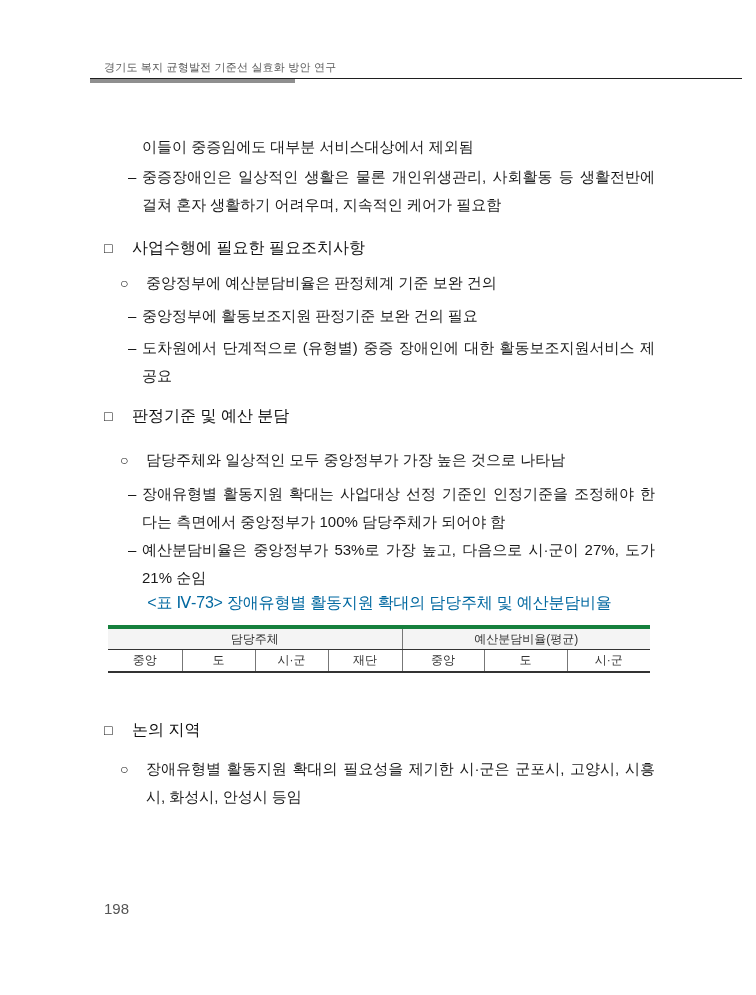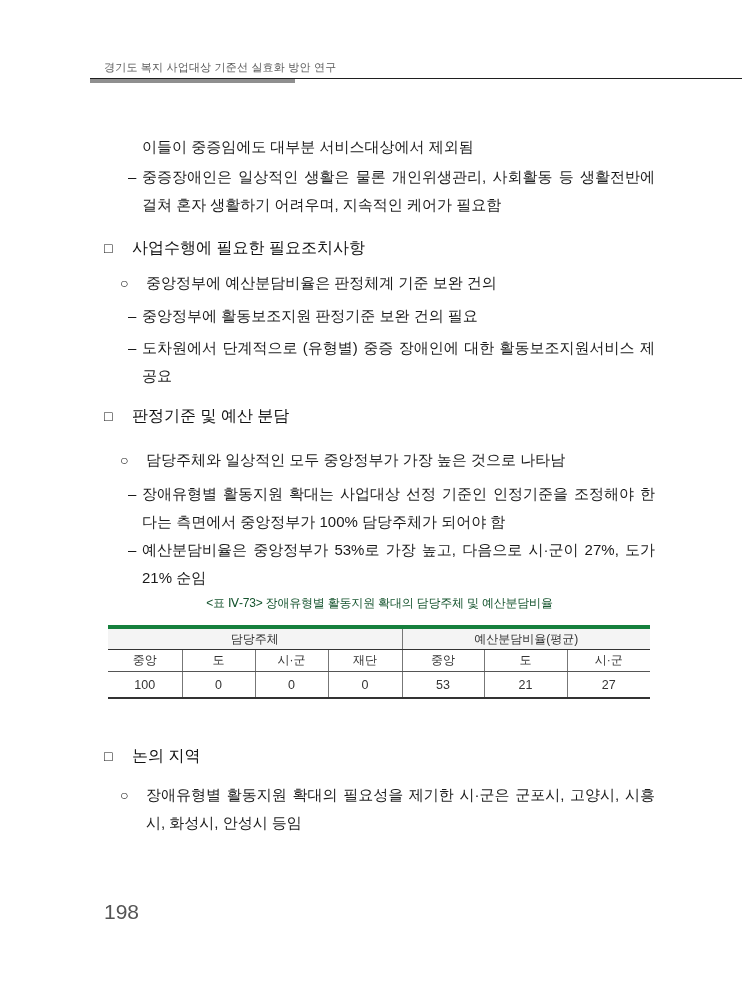--- a/index.html
+++ b/index.html
@@ -30,50 +30,50 @@
   .dash .bullet { left:24px; }
   .cont { padding-left:38px; }
 
   .mt8  { margin-top:19px; }  .mt2  { margin-top:2px; }  .mt14 { margin-top:14px; }
   .mt6  { margin-top:6px; }  .mt5  { margin-top:5px; }  .mt4  { margin-top:4px; }
   .mt11 { margin-top:11px; } .mt15 { margin-top:15px; } .mt0  { margin-top:0; }
   .mt42 { margin-top:42px; } .mt10 { margin-top:10px; }
 
   
   .tbl-caption {
-    margin-top:2px; font-size:12px; line-height:18px; color:#14532d;
+    margin-top:2px; font-size:16px; line-height:18px; color:#0369a1;
     text-align:center; letter-spacing:-0.2px;
   }
   table.data {
     margin:13px 0 0 4px; width:542px; border-collapse:collapse; table-layout:fixed;
     border-top:4px solid #15803d; border-bottom:2px solid #333;
     font-size:12px; color:#333;
   }
   table.data th, table.data td {
     font-weight:normal; text-align:center; vertical-align:middle; padding:0;
   }
   tr.group-row th { height:20px; background:#f4f4f4; border-bottom:1.5px solid #333; }
   tr.group-row th + th { border-left:1px solid #777; }
   tr.col-row th { height:21px; border-bottom:1px solid #555; }
   tr.col-row th + th { border-left:1px solid #777; }
   tr.val-row td { height:25px; font-size:12.5px; }
   tr.val-row td + td { border-left:1px solid #777; }
 
   
   .page-number {
-    position:absolute; left:104px; top:900px; font-size:21px; color:#555;
+    position:absolute; left:104px; top:900px; font-size:15px; color:#555;
   }
 </style>
 </head>
 <body>
 
 <div class="page">
 
   <div class="header">
-    <div class="header-title">경기도 복지 사업대상 기준선 실효화 방안 연구</div>
+    <div class="header-title">경기도 복지 균형발전 기준선 실효화 방안 연구</div>
     <div class="header-rule">
       <span class="thick"></span>
     </div>
   </div>
 
   <div class="main">
 
     <p class="item cont mt8"><span>이들이 중증임에도 대부분 서비스대상에서 제외됨</span></p>
 
     <p class="item dash mt2"><span class="bullet">–</span><span>중증장애인은 일상적인 생활은 물론 개인위생관리, 사회활동 등 생활전반에 걸쳐 혼자 생활하기 어려우며, 지속적인 케어가 필요함</span></p>
@@ -113,29 +113,20 @@
         </tr>
         <tr class="col-row">
           <th>중앙</th>
           <th>도</th>
           <th>시·군</th>
           <th>재단</th>
           <th>중앙</th>
           <th>도</th>
           <th>시·군</th>
         </tr>
-        <tr class="val-row">
-          <td>100</td>
-          <td>0</td>
-          <td>0</td>
-          <td>0</td>
-          <td>53</td>
-          <td>21</td>
-          <td>27</td>
-        </tr>
       </tbody>
     </table>
 
     <p class="item h1 mt42"><span class="bullet">□</span><span>논의 지역</span></p>
 
     <p class="item circle mt10"><span class="bullet">○</span><span>장애유형별 활동지원 확대의 필요성을 제기한 시·군은 군포시, 고양시, 시흥시, 화성시, 안성시 등임</span></p>
 
   </div>
 
   <div class="page-number">198</div>

